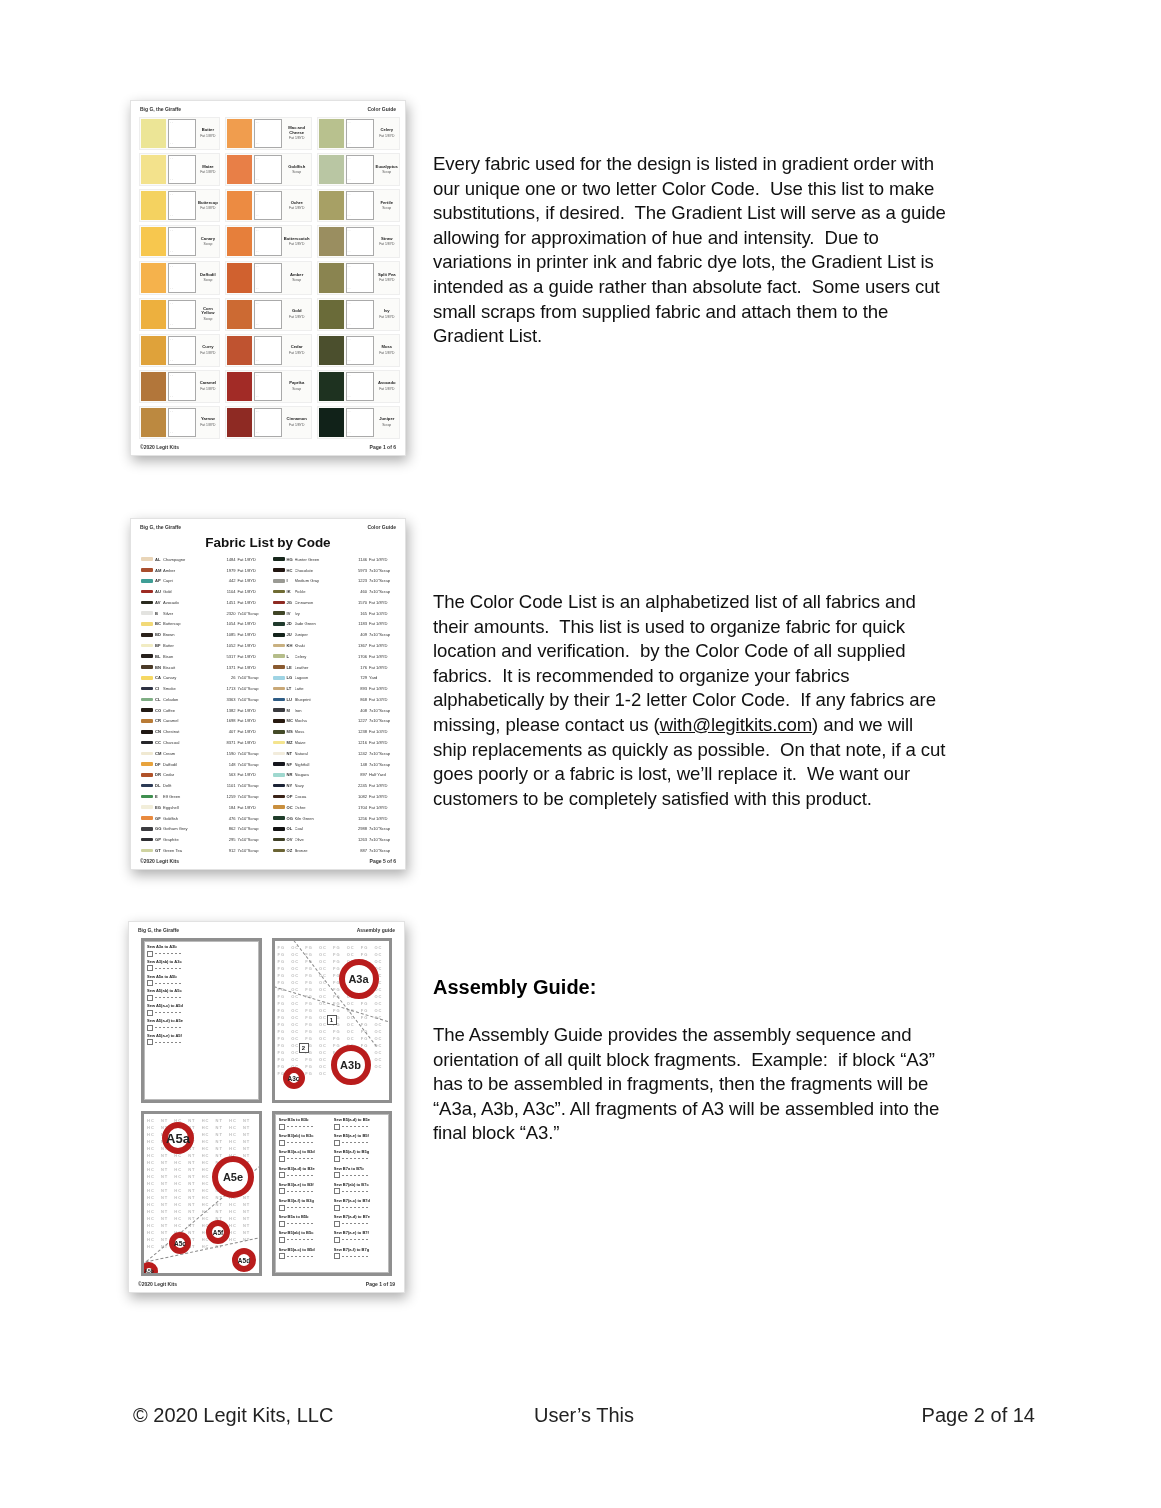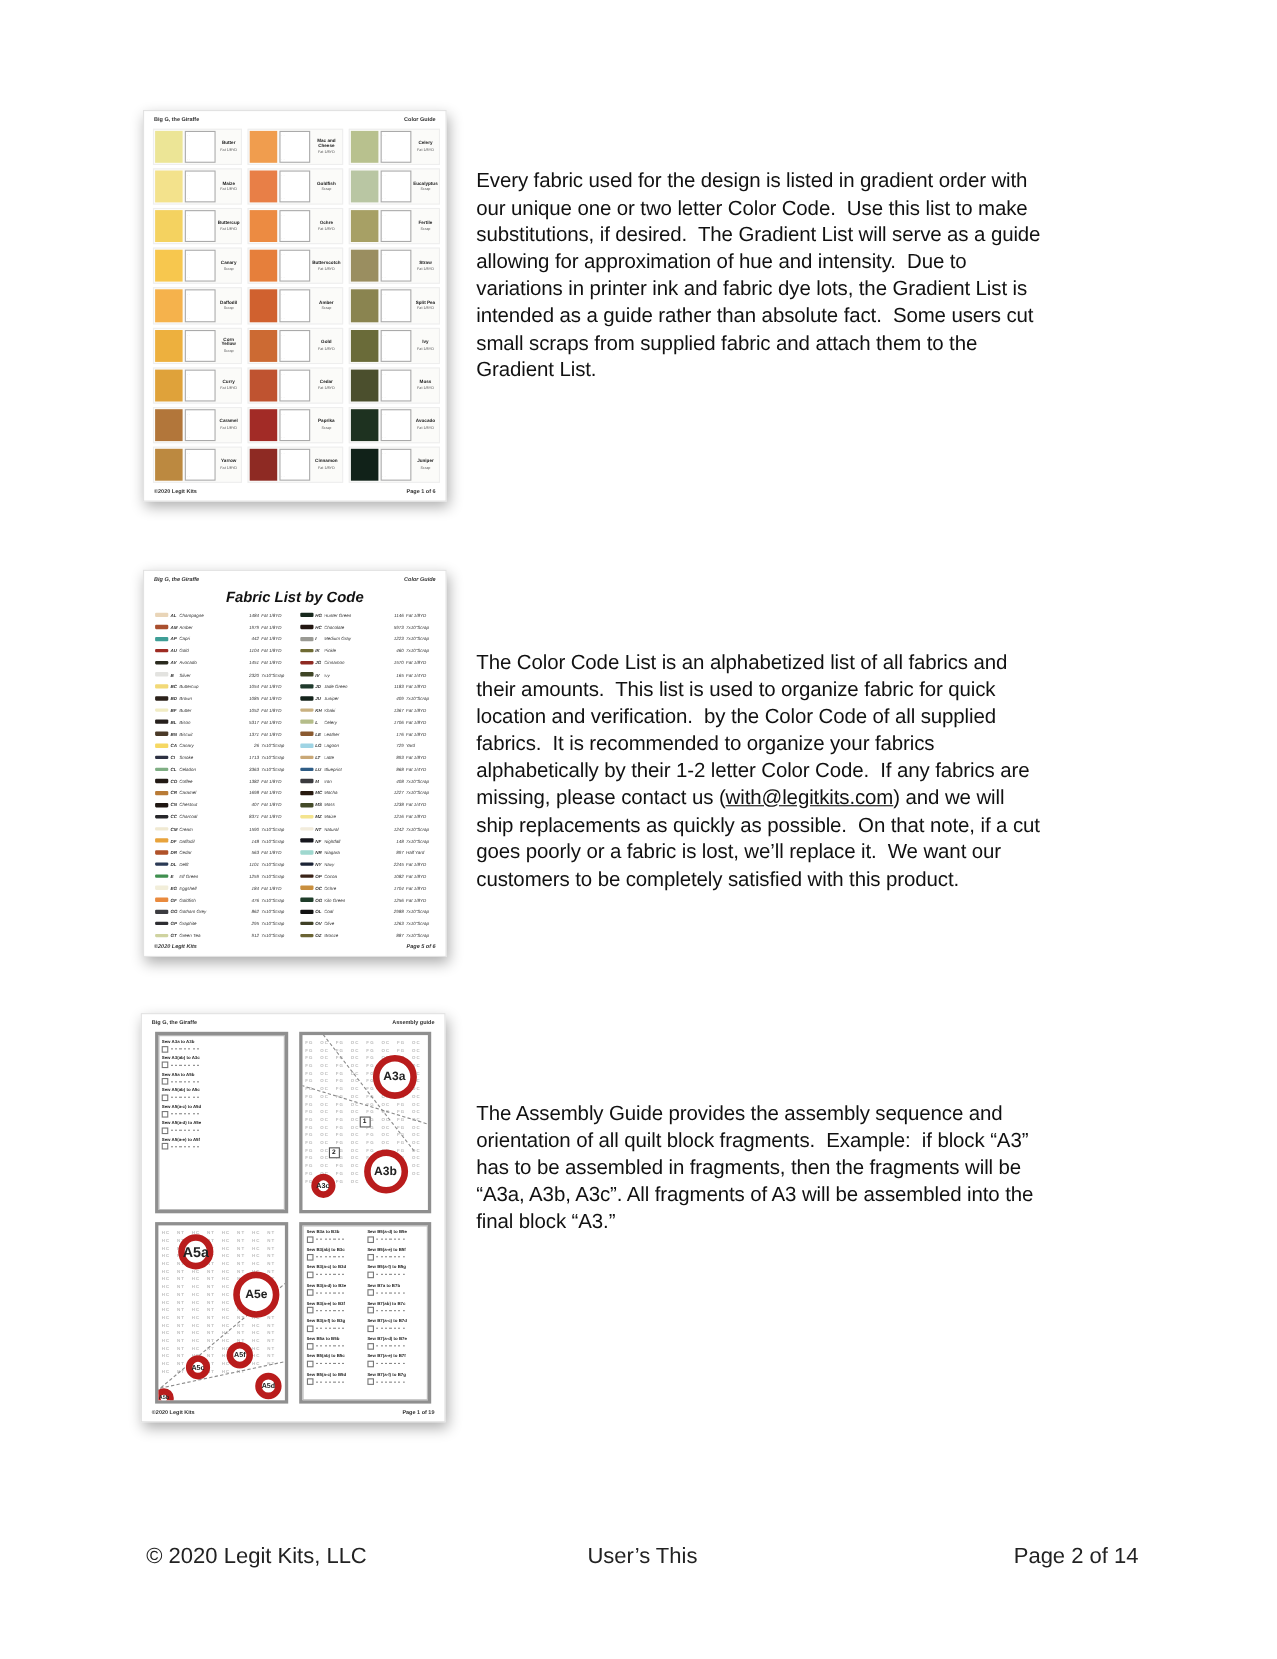--- a/index.html
+++ b/index.html
@@ -43,21 +43,21 @@
   .cg-swatch{width:25px;flex:0 0 25px;}
   .cg-label{width:24px;flex:0 0 24px;background:#fff;border:1px solid #aaa;
     font-size:3px;color:#999;display:flex;flex-direction:column;
     justify-content:space-between;padding:1px;}
   .cg-label i{font-style:normal;display:flex;justify-content:space-between;}
   .cg-name{flex:1;font-size:4.2px;line-height:4.6px;font-weight:bold;
     color:#222;text-align:center;display:flex;flex-direction:column;
     justify-content:center;}
   .cg-name .sub{font-weight:normal;font-size:3.4px;color:#555;margin-top:1px;}
   
-  #thumb-fabric{left:130px;top:518px;width:276px;height:352px;font-style:italic;}
+  #thumb-fabric{left:130px;top:518px;width:276px;height:352px;}
   .fl-title{position:absolute;top:16px;left:0;right:0;text-align:center;
     font-size:13.5px;font-weight:bold;color:#111;}
   .fl-cols{position:absolute;top:38px;left:10px;right:10px;bottom:16px;
     display:flex;gap:9px;}
   .fl-col{flex:1;display:flex;flex-direction:column;justify-content:space-between;}
   .fl-row{display:flex;align-items:center;font-size:4.1px;color:#333;height:4.5px;}
   .fl-sw{width:12px;height:3.6px;flex:0 0 12px;margin-right:2px;border-radius:1px;}
   .fl-code{font-weight:bold;width:8px;flex:0 0 8px;}
   .fl-name{flex:1;white-space:nowrap;overflow:hidden;}
   .fl-qty{width:12px;flex:0 0 12px;text-align:right;margin-right:2px;}
@@ -1053,20 +1053,21 @@
 location and verification.  by the Color Code of all supplied
 fabrics.  It is recommended to organize your fabrics
 alphabetically by their 1-2 letter Color Code.  If any fabrics are
 missing, please contact us (</span><a href="#">with@legitkits.com</a><span>) and we will
 ship replacements as quickly as possible.  On that note, if a cut
 goes poorly or a fabric is lost, we’ll replace it.  We want our
 customers to be completely satisfied with this product.</span></div>
 </div>
 
 <div class="section" style="top:976px;">
+  <h2>Assembly Guide:</h2>
   <div class="body">The Assembly Guide provides the assembly sequence and
 orientation of all quilt block fragments.  Example:  if block “A3”
 has to be assembled in fragments, then the fragments will be
 “A3a, A3b, A3c”. All fragments of A3 will be assembled into the
 final block “A3.”</div>
 </div>
 
 <div class="page-footer">
   <span class="fl">© 2020 Legit Kits, LLC</span>
   <span class="fc">User’s This</span>

